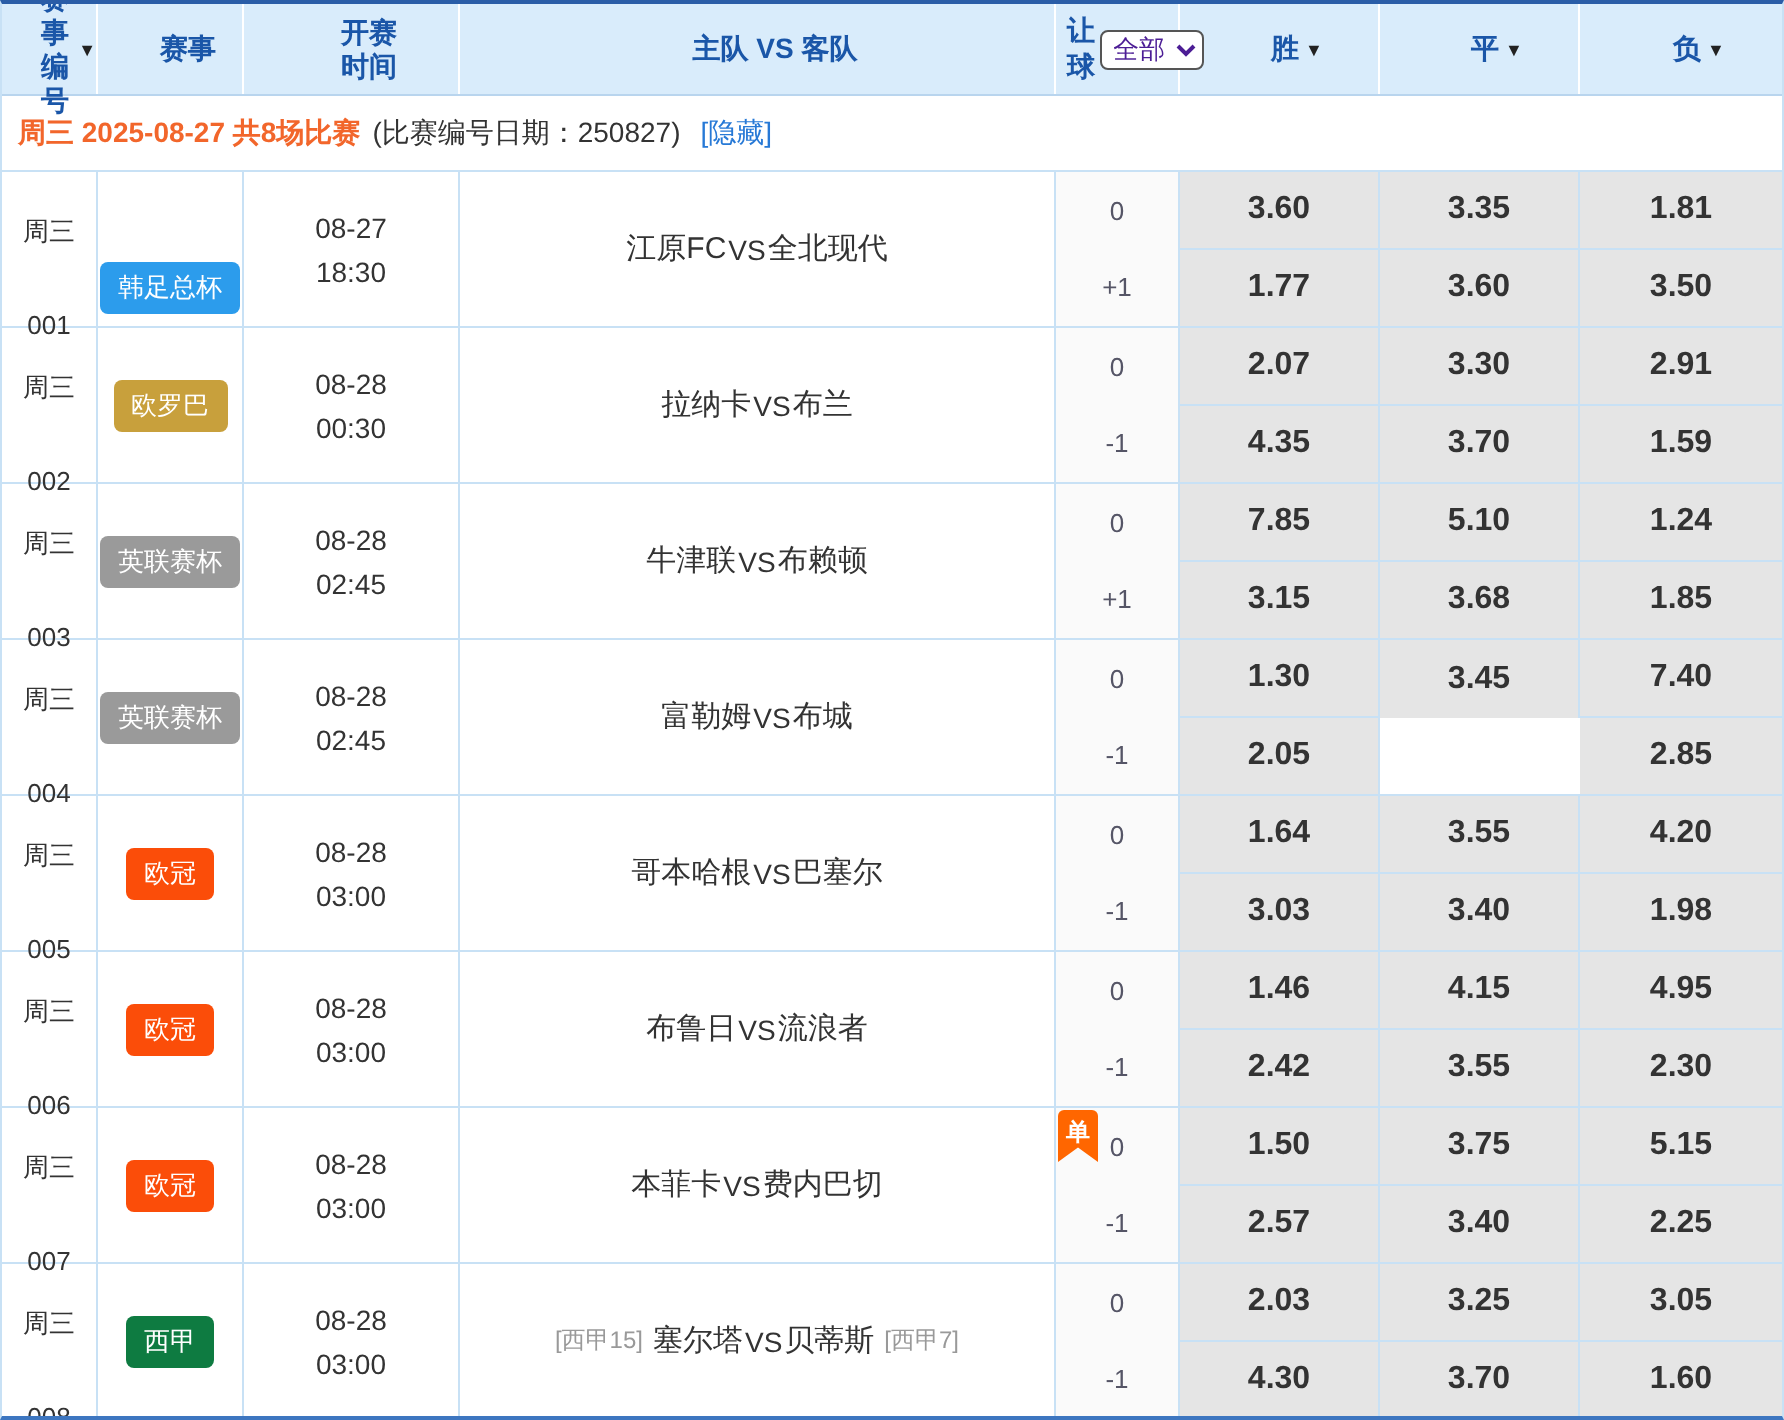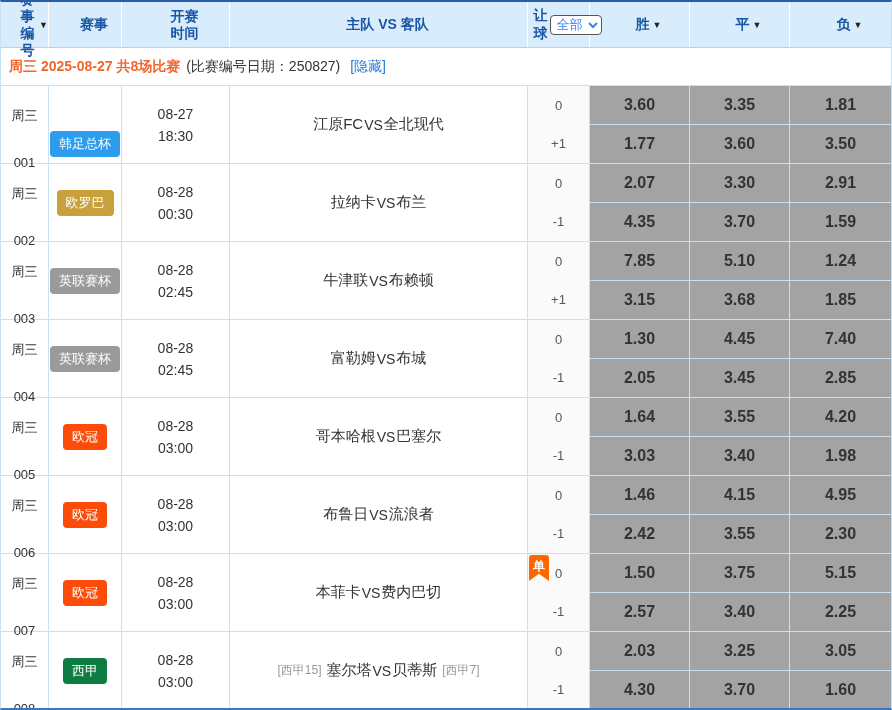--- a/index.html
+++ b/index.html
@@ -16,21 +16,21 @@
 
   
   .head { display:flex; height:46px; background:#D9ECFB; color:#1A56A8;
           font-size:14px; font-weight:bold; border-bottom:1px solid #B9D5EE; }
   .head .cell { display:flex; align-items:center; justify-content:center;
                 border-right:1px solid #fff; text-align:center;padding-left:18px; }
   .head .cell:last-child { border-right:none; }
   .two-line { line-height:17px; }
   .caret { font-size:9px; color:#222; margin-left:3px; }
   .handicap-head { display:flex; flex-direction:row; gap:2px; align-items:center; justify-content:center; }
-  .handicap-head select { font-family:inherit; font-size:13px; color:#3b82f6;
+  .handicap-head select { font-family:inherit; font-size:13px; color:#4c1d95;
         border:1px solid #555; border-radius:4px; background:#fff; padding:0 2px; height:20px; }
 
   
   .subhead { height:37px; display:flex; align-items:center; gap:6px;
              padding-left:8px; font-size:14px; background:#fff; }
   .date-info { color:#F2662B; font-weight:bold; }
   .match-code { color:#333; }
   .hide-link { color:#2779D6; cursor:pointer; margin-left:4px; }
 
   
@@ -54,21 +54,21 @@
                 font-size:13px; color:#556; }
   .single-tag { position:absolute; left:1px; top:1px; width:20px; height:26px;
                 background:#FF6600; color:#fff; font-size:12px; font-weight:bold;
                 display:flex; justify-content:center; padding-top:3px;
                 border-radius:3px 3px 0 0;
                 clip-path:polygon(0 0,100% 0,100% 100%,50% 72%,0 100%); }
 
   
   .oddcol { display:flex; flex-direction:column; }
   .odd { height:39px; display:flex; align-items:center; justify-content:center;
-         background:#a3a3a3; border-right:1px solid #C8E1F5; border-bottom:1px solid #C8E1F5;
+         background:#e5e5e5; border-right:1px solid #C8E1F5; border-bottom:1px solid #C8E1F5;
          font-weight:bold; font-size:16px; color:#333; cursor:pointer; }
   .odd:last-child { border-bottom:none; }
   .c8.oddcol .odd { border-right:none; }
 </style>
 </head>
 <body>
 
 <div class="table">
 
   <div class="head">
@@ -272,21 +272,20 @@
     <div class="hcap">
 
       <div class="half">0</div>
       <div class="half">-1</div>
     </div>
     <div class="oddcol c6">
       <div class="odd">1.30</div>
       <div class="odd">2.05</div>
     </div>
     <div class="oddcol c7">
-      <div class="odd">4.45</div>
       <div class="odd">3.45</div>
     </div>
     <div class="oddcol c8">
       <div class="odd">7.40</div>
       <div class="odd">2.85</div>
     </div>
   </div>
 
   <div class="block">
     <div class="bcell c1">

